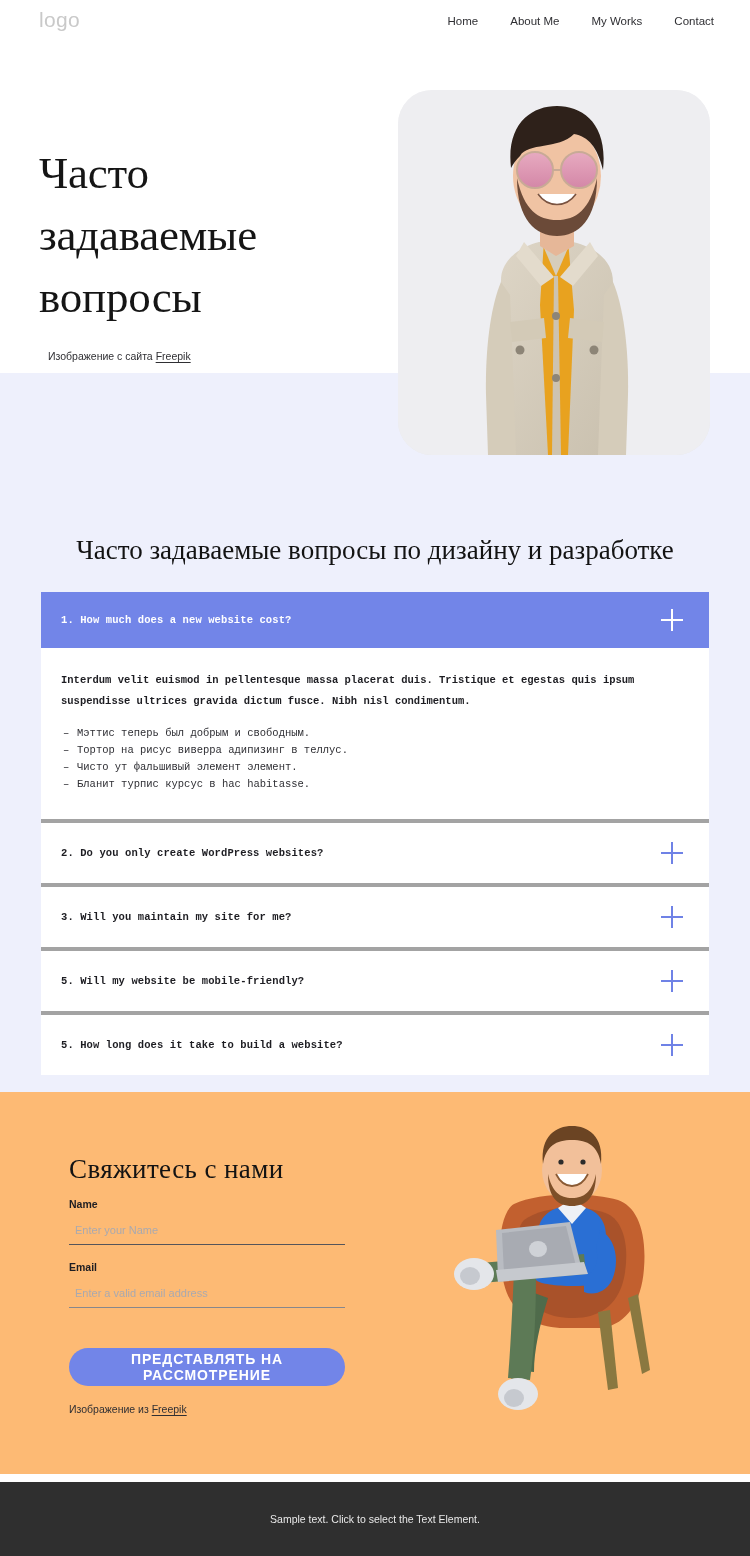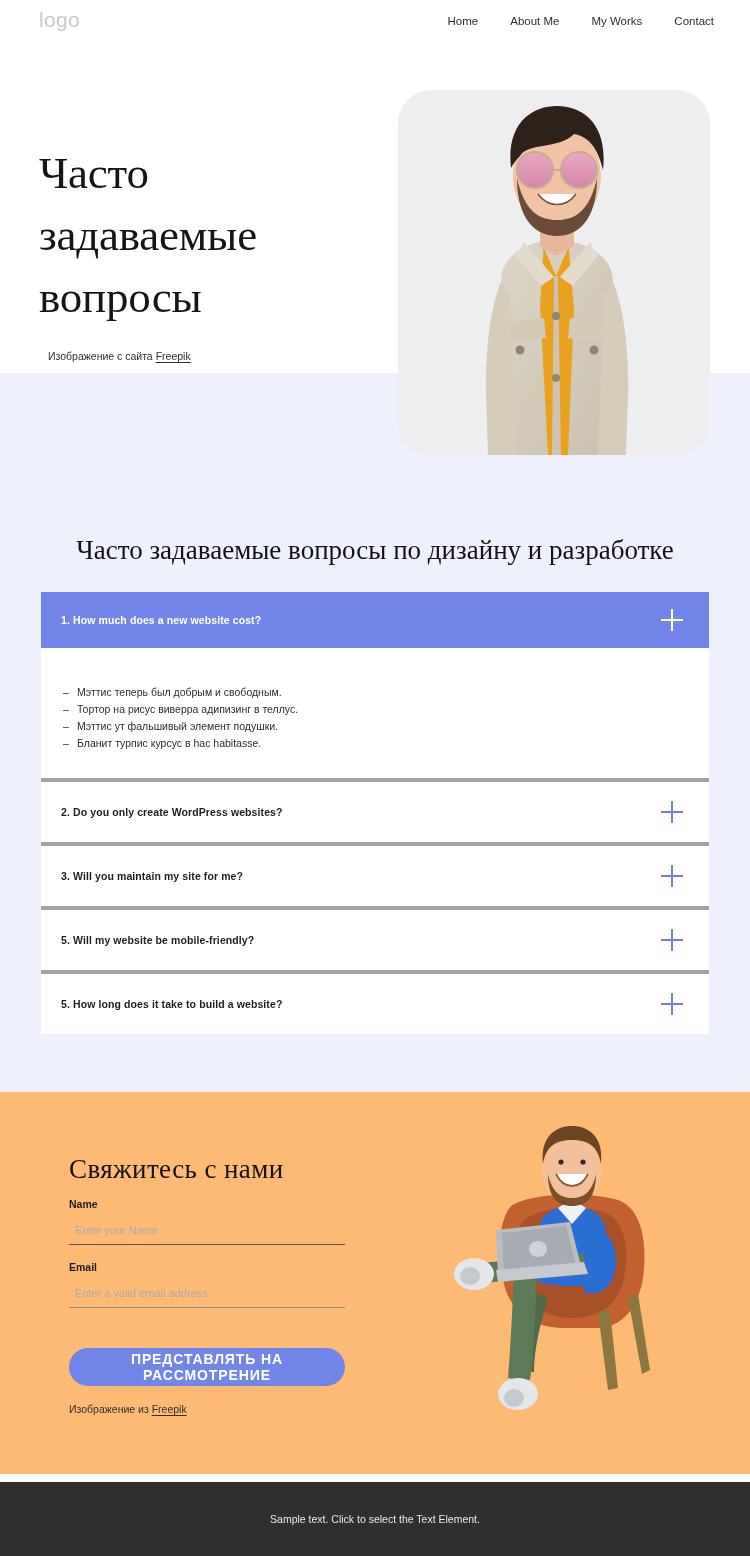--- a/index.html
+++ b/index.html
@@ -142,21 +142,21 @@
     color: #131313;
     line-height: 1.2;
     margin-top: 34px;
   }
   .faq-list {
     margin: 26px auto 0;
     width: 668px;
     background: #ffffff;
     overflow: hidden;
   }
-  .faq-item { background: #4d7c0f; }
+  .faq-item { background: #4d7c0f; font-family: Liberation Mono, monospace; }
   .faq-item + .faq-item { border-top: 4px solid #a3a3a3; }
 
   .faq-q {
     position: relative;
     display: flex;
     align-items: center;
     height: 60px;
     padding: 0 24px 0 20px;
     cursor: pointer;
     background: #ffffff;
@@ -403,24 +403,25 @@
   <h2 class="faq-heading">Часто задаваемые вопросы по дизайну и разработке</h2>
 
   <div class="faq-list">
 
     <div class="faq-item open">
       <div class="faq-q">
         <span class="faq-q-text">1. How much does a new website cost?</span>
         <span class="plus-icon"></span>
       </div>
       <div class="faq-a">
+        <p class="faq-a-lead">Interdum velit euismod in pellentesque massa placerat duis. Tristique et egestas quis ipsum suspendisse ultrices gravida dictum fusce. Nibh nisl condimentum.</p>
         <ul class="faq-a-list">
           <li>Мэттис теперь был добрым и свободным.</li>
           <li>Тортор на рисус виверра адипизинг в теллус.</li>
-          <li>Мэттис ут фальшивый элемент подушки.</li>
+          <li>Чисто ут фальшивый элемент элемент.</li>
           <li>Бланит турпис курсус в hac habitasse.</li>
         </ul>
       </div>
     </div>
 
     <div class="faq-item">
       <div class="faq-q">
         <span class="faq-q-text">2. Do you only create WordPress websites?</span>
         <span class="plus-icon"></span>
       </div>

